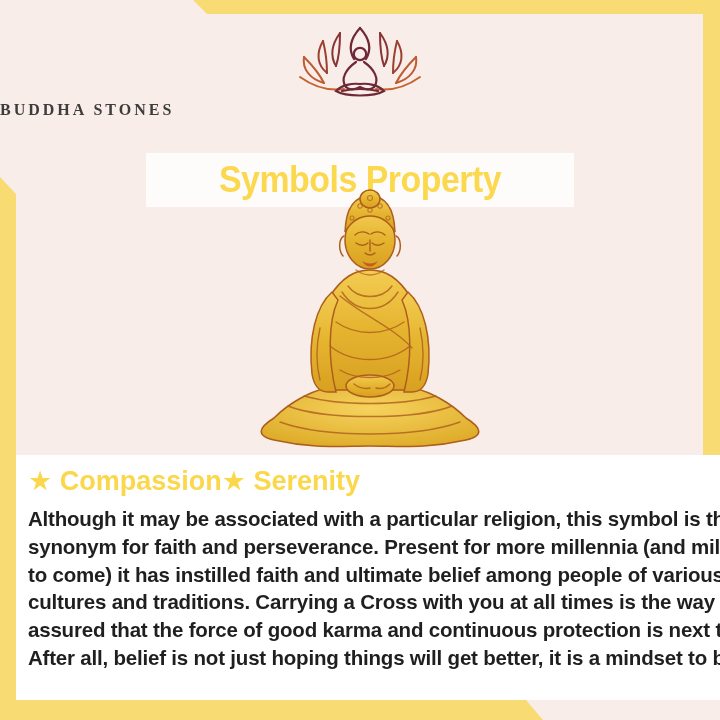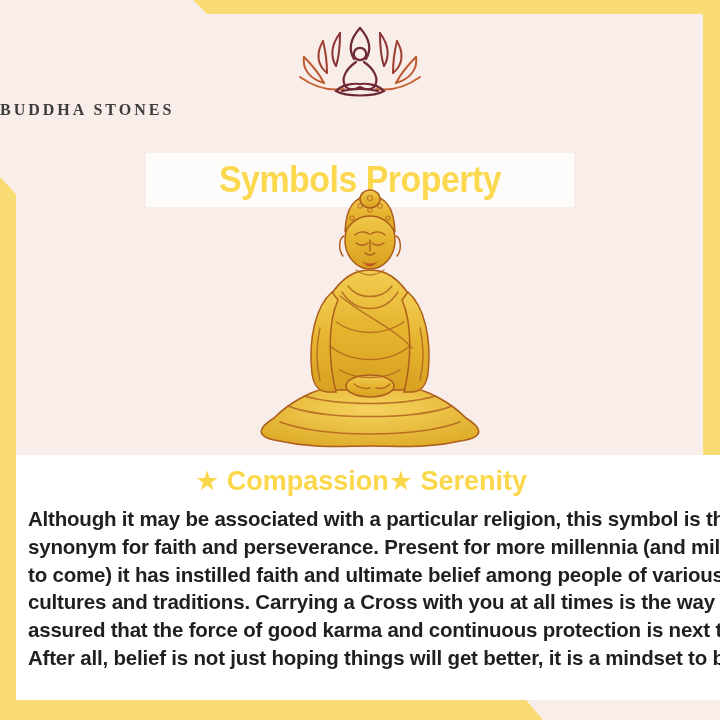--- a/index.html
+++ b/index.html
@@ -36,21 +36,21 @@
   .buddha-svg{position:absolute;left:244px;top:188px;width:252px;height:260px;}
 
   
   .badge{position:absolute;left:16px;top:408px;width:214px;height:32px;background:#F9D967;
     clip-path:polygon(0 0,calc(100% - 11px) 0,100% 100%,0 100%);
     display:flex;align-items:center;}
   .badge-label{margin-left:22px;font-size:26px;font-weight:700;color:#FFFFFF;
     letter-spacing:0.5px;white-space:nowrap;transform-origin:left center;}
 
   
-  .heading{position:absolute;left:28px;top:465px;width:666px;text-align:center;
+  .heading{position:absolute;left:28px;top:465px;width:666px;text-align:left;
     font-size:27px;font-weight:700;color:#FBD74B;white-space:nowrap;}
   .para{position:absolute;left:28px;top:505px;width:666px;color:#1F1F1F;}
   .para-line{font-size:20.5px;font-weight:700;line-height:27.8px;height:27.8px;
     letter-spacing:-0.2px;white-space:nowrap;transform-origin:left center;}
 </style>
 </head>
 <body>
 
 <div class="canvas">
 

